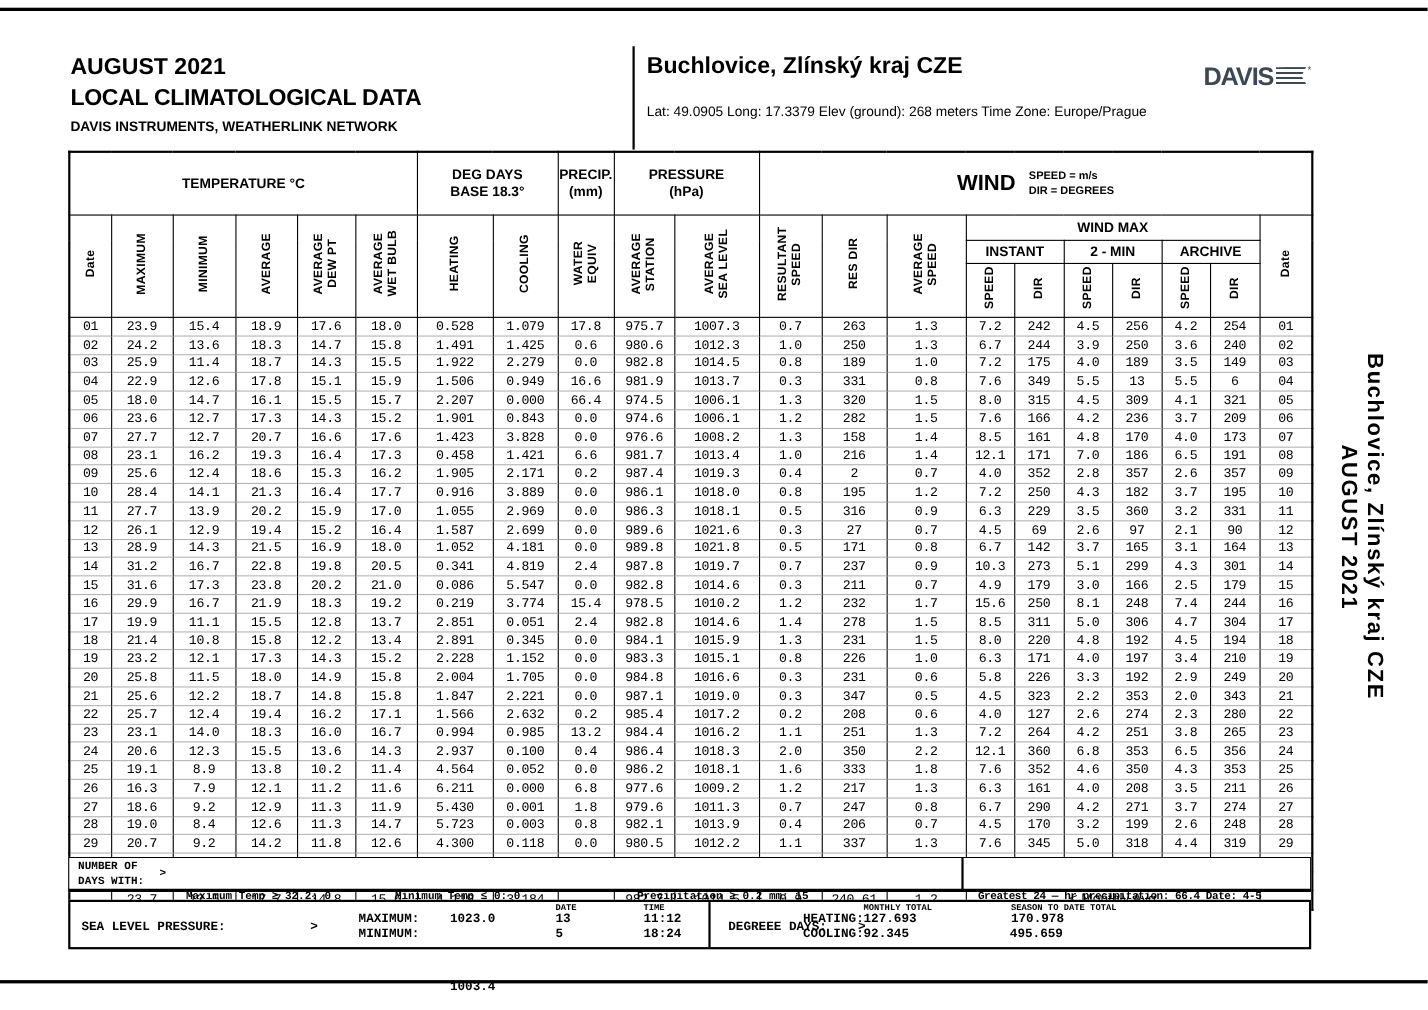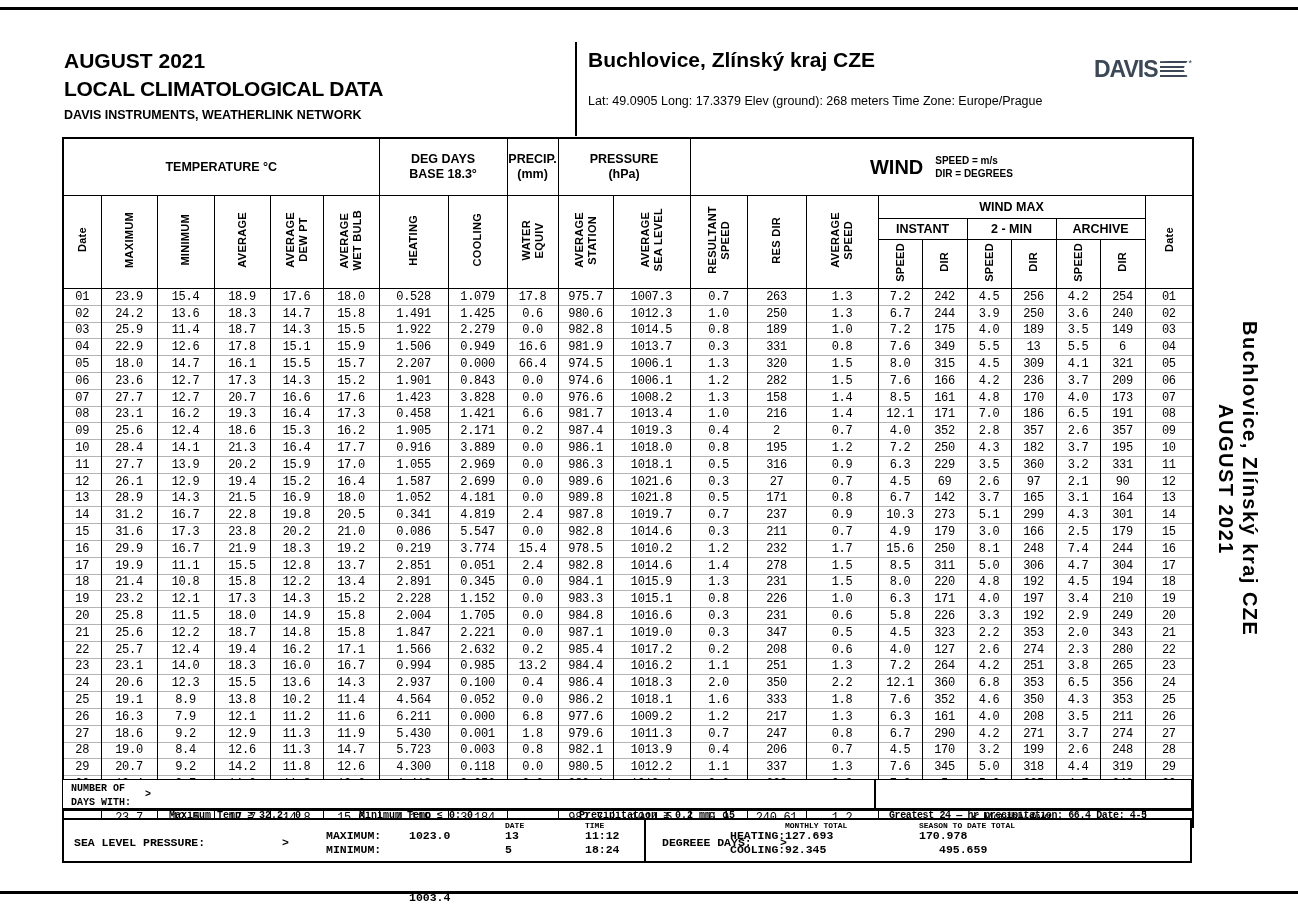--- a/index.html
+++ b/index.html
@@ -74,21 +74,21 @@
   .box2-divider{position:absolute;left:580px;top:0;width:2px;height:41px;background:#000;}
   .dd-label{left:598px;top:17px;}
   .dd-arrow{left:716px;top:17px;}
   .dd-heatlabel{left:666px;top:10px;}
   .dd-coollabel{left:666px;top:24px;}
   .dd-monthhdr{left:721px;top:2px;}
   .dd-heatmonth{left:721px;top:10px;}
   .dd-coolmonth{left:721px;top:24px;}
   .dd-seasonhdr{left:855px;top:2px;}
   .dd-heatseason{left:855px;top:10px;}
-  .dd-coolseason{left:875px;top:24px;}
+  .dd-coolseason{left:854px;top:24px;}
 
   
   .side-text{position:absolute;left:1214px;top:285px;height:388px;writing-mode:vertical-lr;text-align:center;font-weight:bold;}
   .side-text span{display:block;font-size:20px;line-height:24px;letter-spacing:1.5px;}
 </style>
 </head>
 <body>
 
 <div class="page">
   <div class="rule top"></div>

